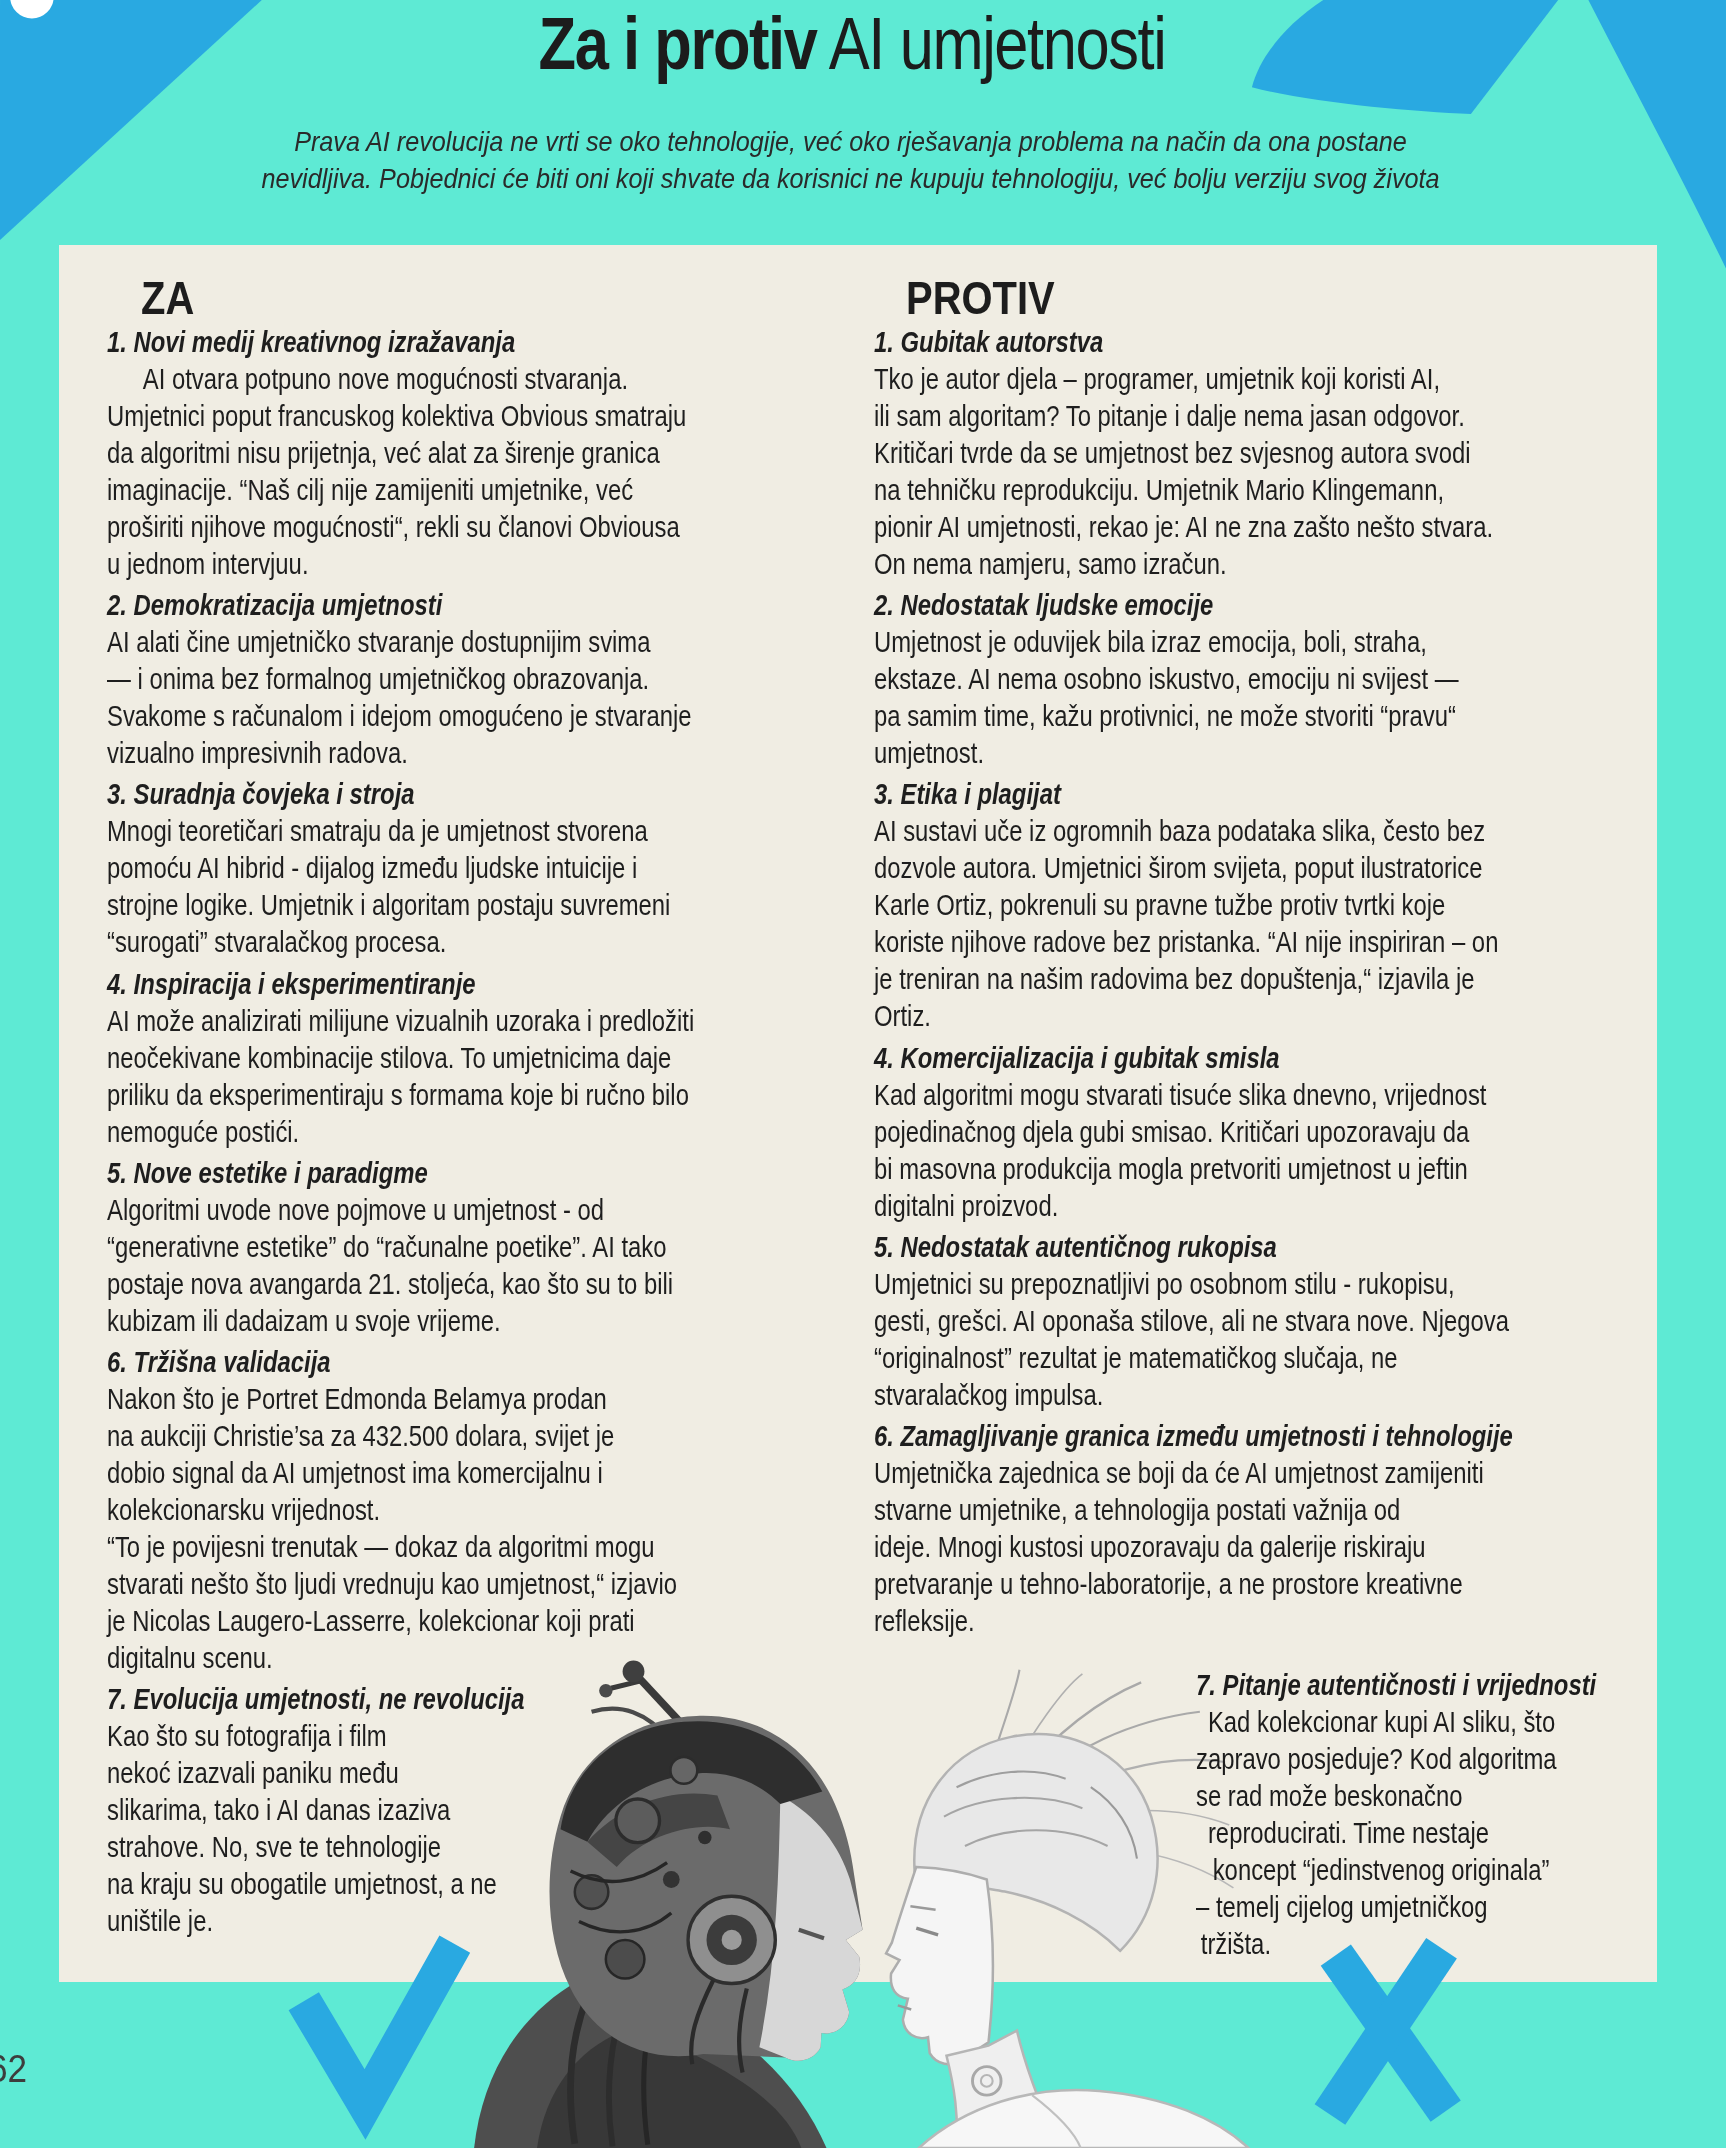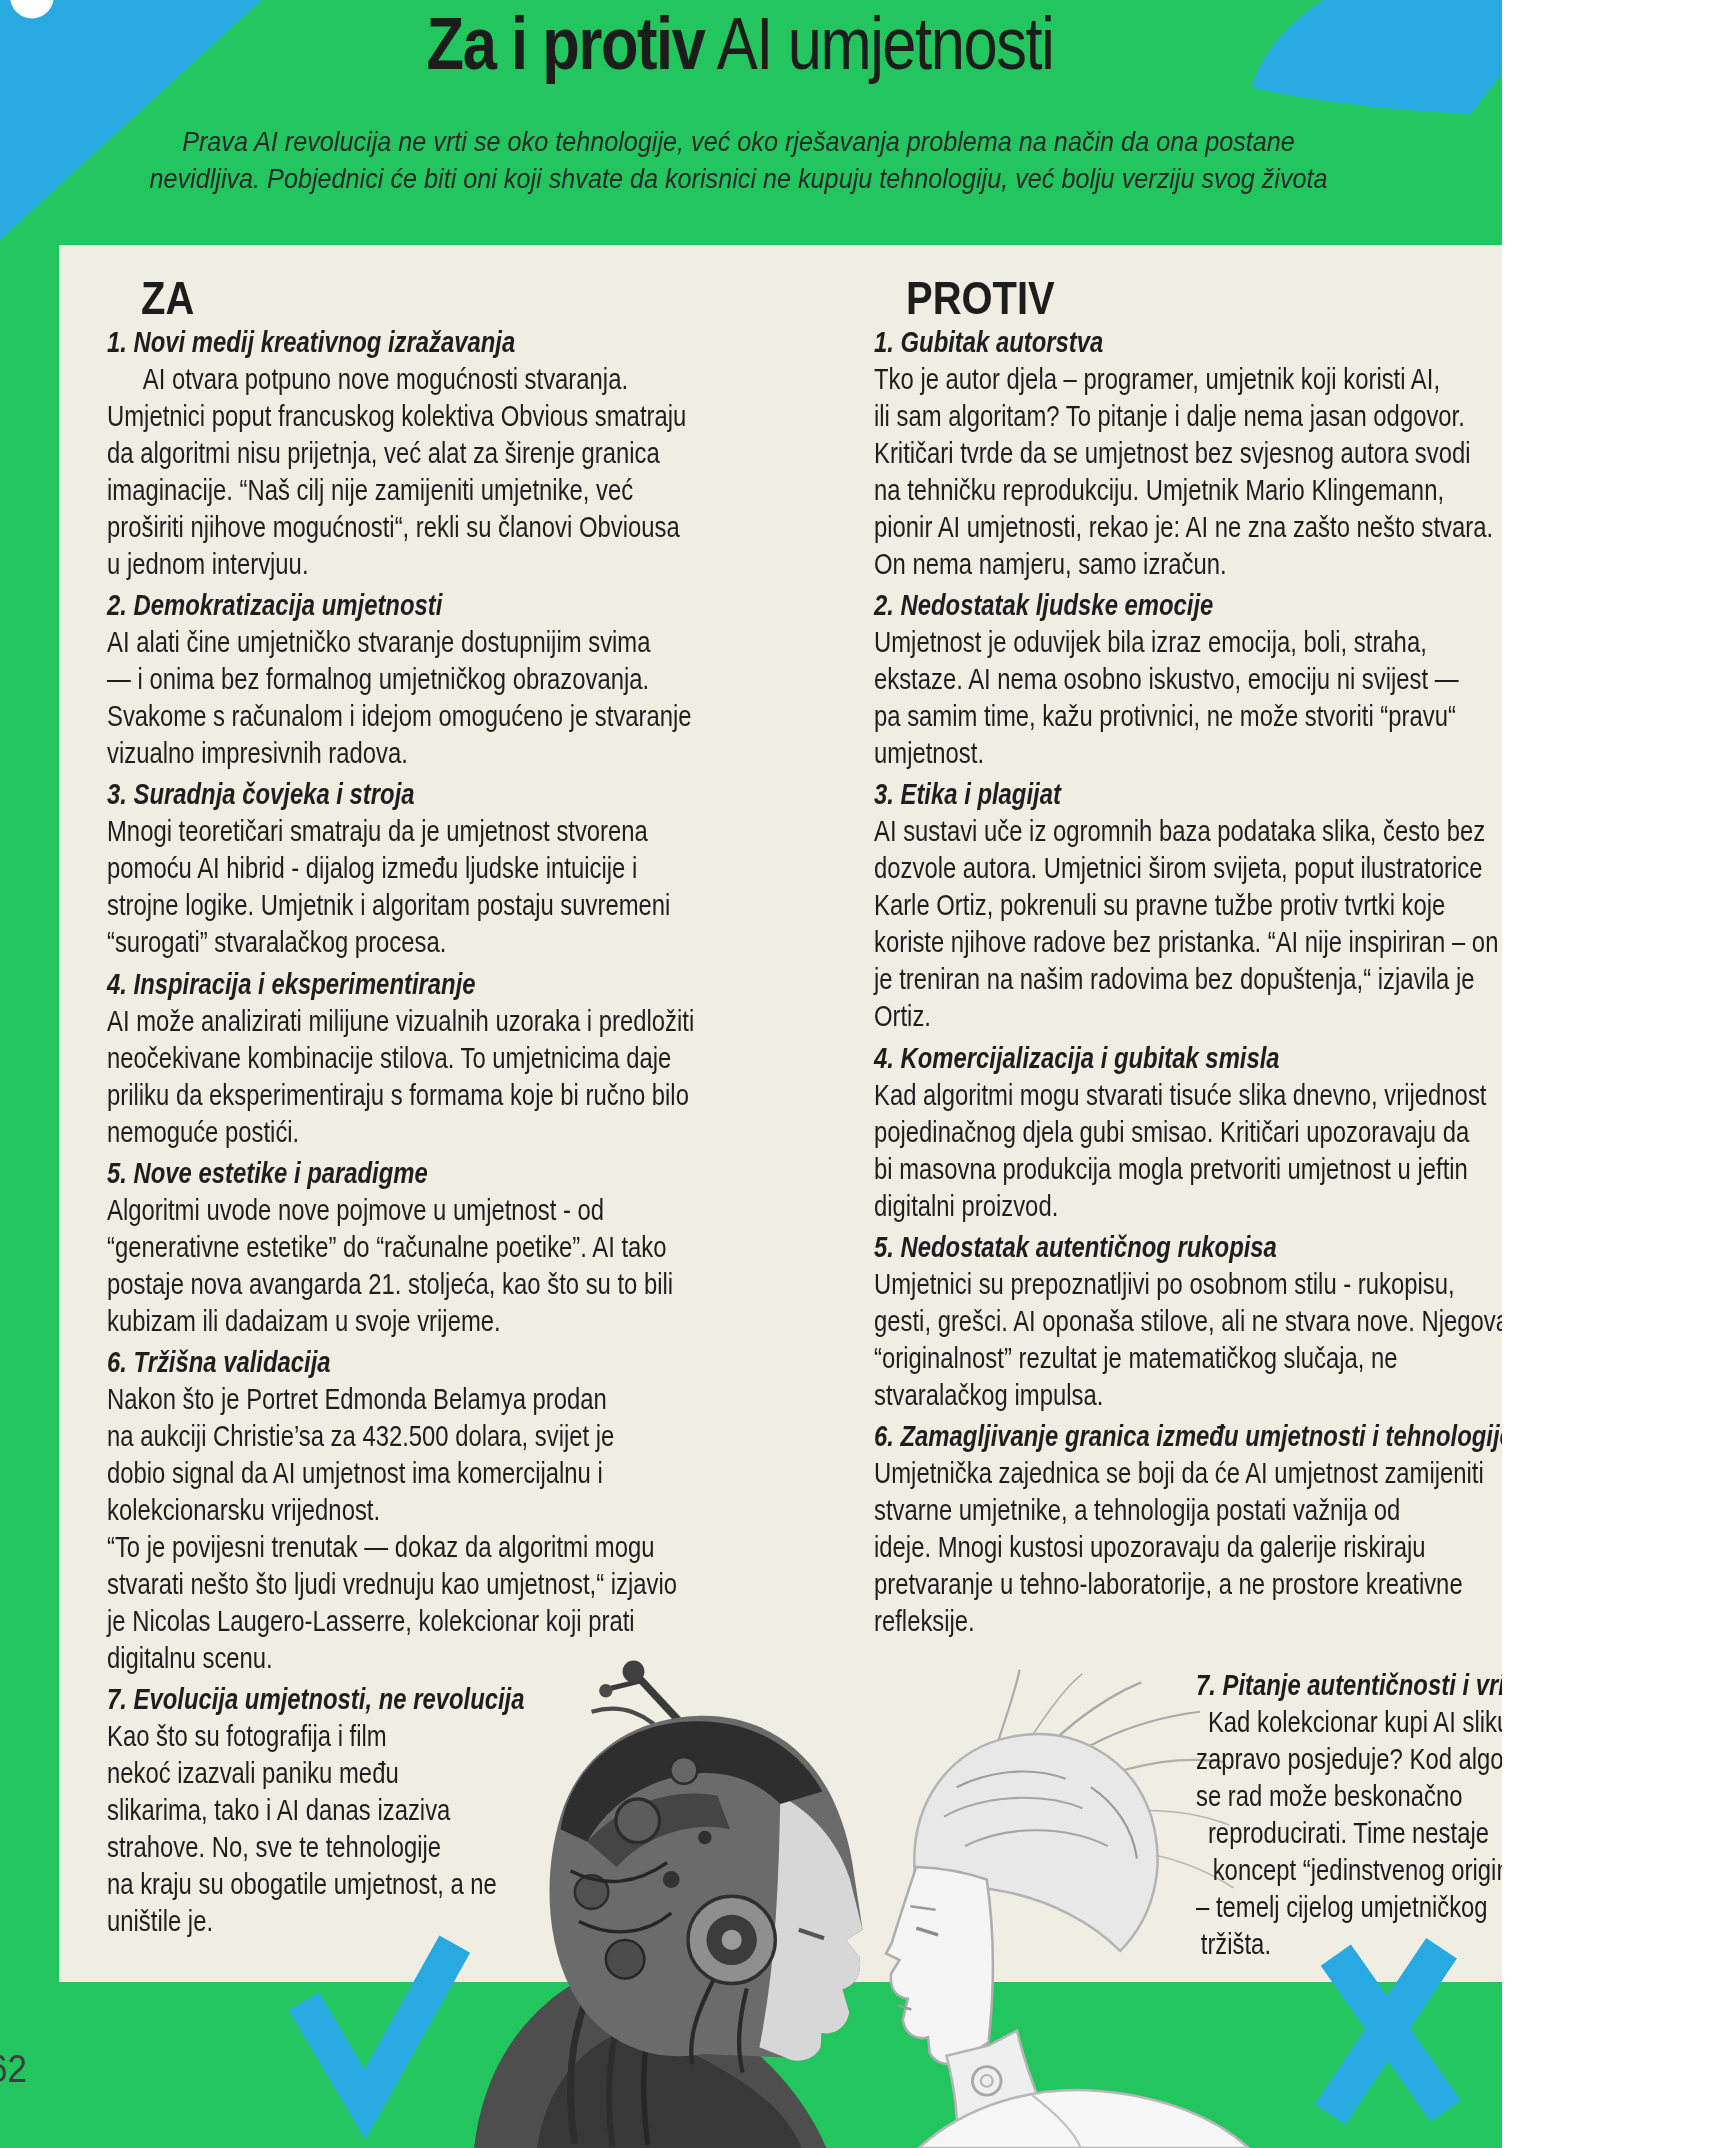--- a/index.html
+++ b/index.html
@@ -1,18 +1,18 @@
 <!DOCTYPE html>
 <html style="font-size:13.4px"><head>
 <meta charset="utf-8">
 <style>
   html,body { margin:0; padding:0; background:#ffffff; }
   .page {
-    position:relative; width:1502px; height:2148px;
-    background:#22c55e; overflow:hidden;
+    position:relative; width:1726px; height:2148px;
+    background:#5eead4; overflow:hidden;
     font-family:"Liberation Sans","DejaVu Sans",sans-serif;
     color:#1c1c1c;
   }
   .panel {
     position:absolute; left:59px; top:245px; width:1598px; height:1737px;
     background:#f0ede3;
   }
   .decor { position:absolute; left:0; top:0; width:1726px; height:2148px; }
   .page-title {
     position:absolute; left:0; right:22px; top:5px; text-align:center;

